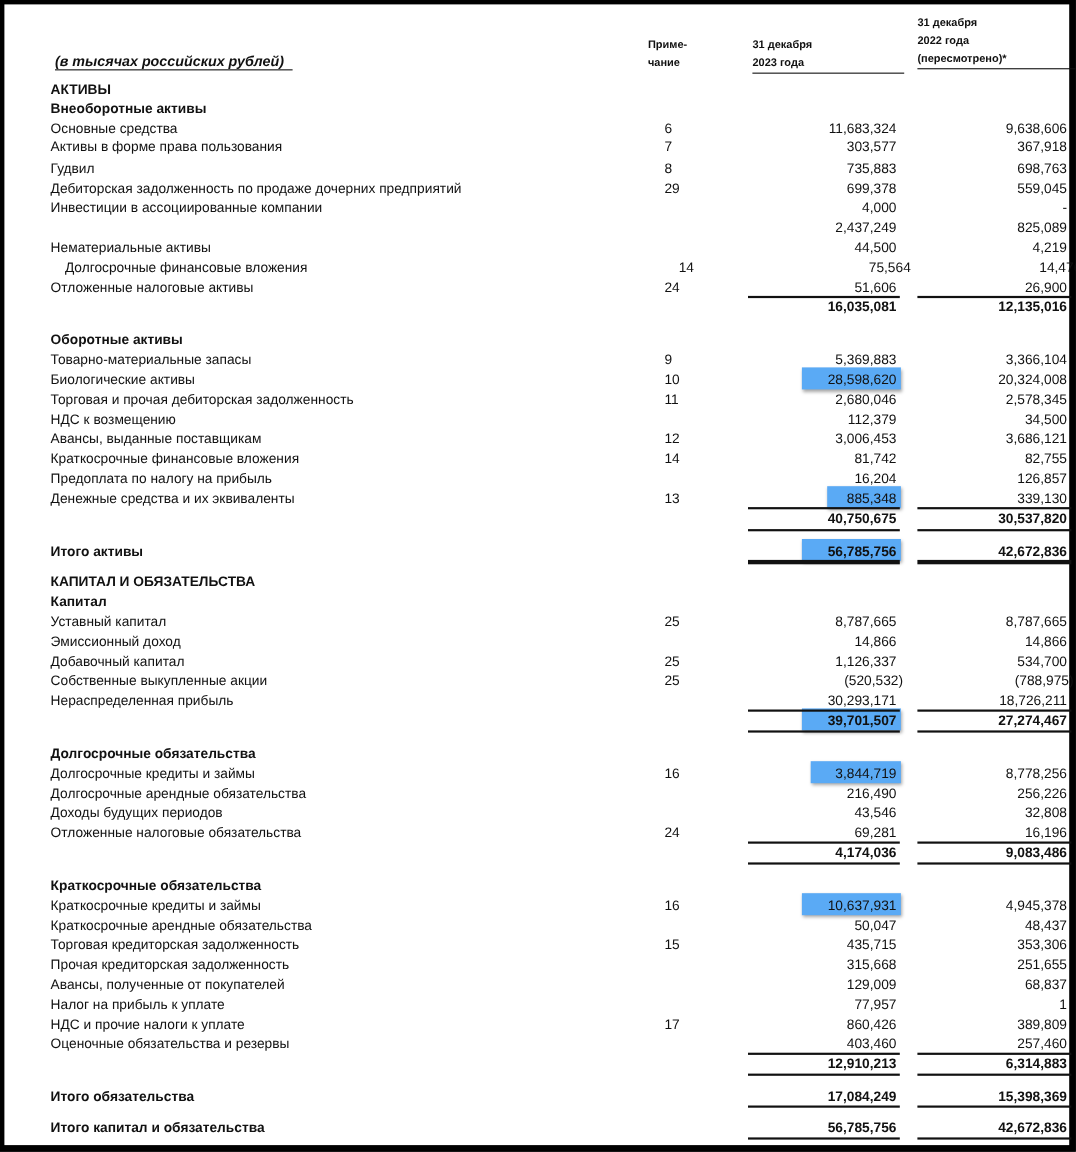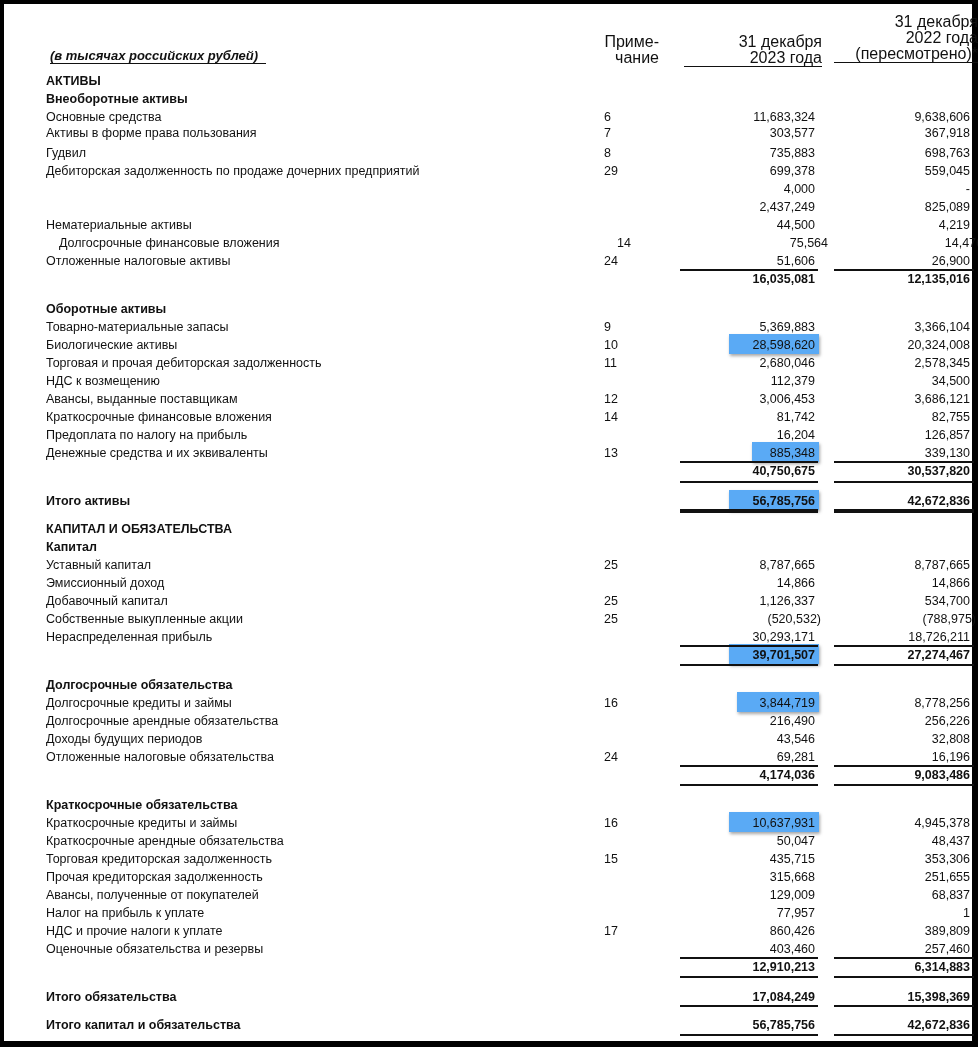--- a/index.html
+++ b/index.html
@@ -1,21 +1,21 @@
 <!DOCTYPE html>
 <html><head>
 <meta charset="utf-8">
 <style>
   html, body { margin:0; padding:0; background:#000; }
   body { width:978px; height:1047px; position:relative; overflow:hidden;
          font-family:"Liberation Sans", sans-serif; color:#111; }
   .page { position:absolute; left:4px; top:4px; width:968px; height:1037px; background:#fff; }
   .hdr-unit { position:absolute; left:46px; top:44px; font-size:13px; font-weight:bold; font-style:italic;
               border-bottom:1.5px solid #111; padding-right:8px; }
-  .hdr-col { position:absolute; font-size:16px; font-weight:normal; text-align:right; line-height:16px; }
+  .hdr-col { position:absolute; font-size:10px; font-weight:bold; text-align:left; line-height:16px; }
   .hdr-note { left:585px; width:70px; top:30px; }
   .hdr-c1 { left:680px; width:138px; top:30px; border-bottom:1.5px solid #111; }
   .hdr-c2 { left:830px; width:144px; top:10px; border-bottom:1.5px solid #111; }
   .row { position:absolute; left:0; width:840px; height:18px; font-size:12.5px; line-height:18px; }
   .row .lbl { position:absolute; left:42px; white-space:nowrap; }
   .row .note { position:absolute; left:600px; width:40px; text-align:left; }
   .row .v1 { position:absolute; left:680px; width:131px; text-align:right; }
   .row .v2 { position:absolute; left:830px; width:136px; text-align:right; }
   .row.bold { font-weight:bold; }
   .hl { position:absolute; background:#5aaaf5; box-shadow:1px 2px 3px rgba(0,0,0,0.35); }
@@ -67,20 +67,21 @@
         <span class="v1">735,883</span>
         <span class="v2">698,763</span>
       </div>
       <div class="row" style="top: 158px;">
         <span class="lbl">Дебиторская задолженность по продаже дочерних предприятий</span>
         <span class="note">29</span>
         <span class="v1">699,378</span>
         <span class="v2">559,045</span>
       </div>
       <div class="row" style="top: 176px;">
+        <span class="lbl">Инвестиции в ассоциированные компании</span>
         <span class="note"></span>
         <span class="v1">4,000</span>
         <span class="v2">-</span>
       </div>
       <div class="row" style="top: 194px;">
         <span class="note"></span>
         <span class="v1">2,437,249</span>
         <span class="v2">825,089</span>
       </div>
       <div class="row" style="top: 212px;">

